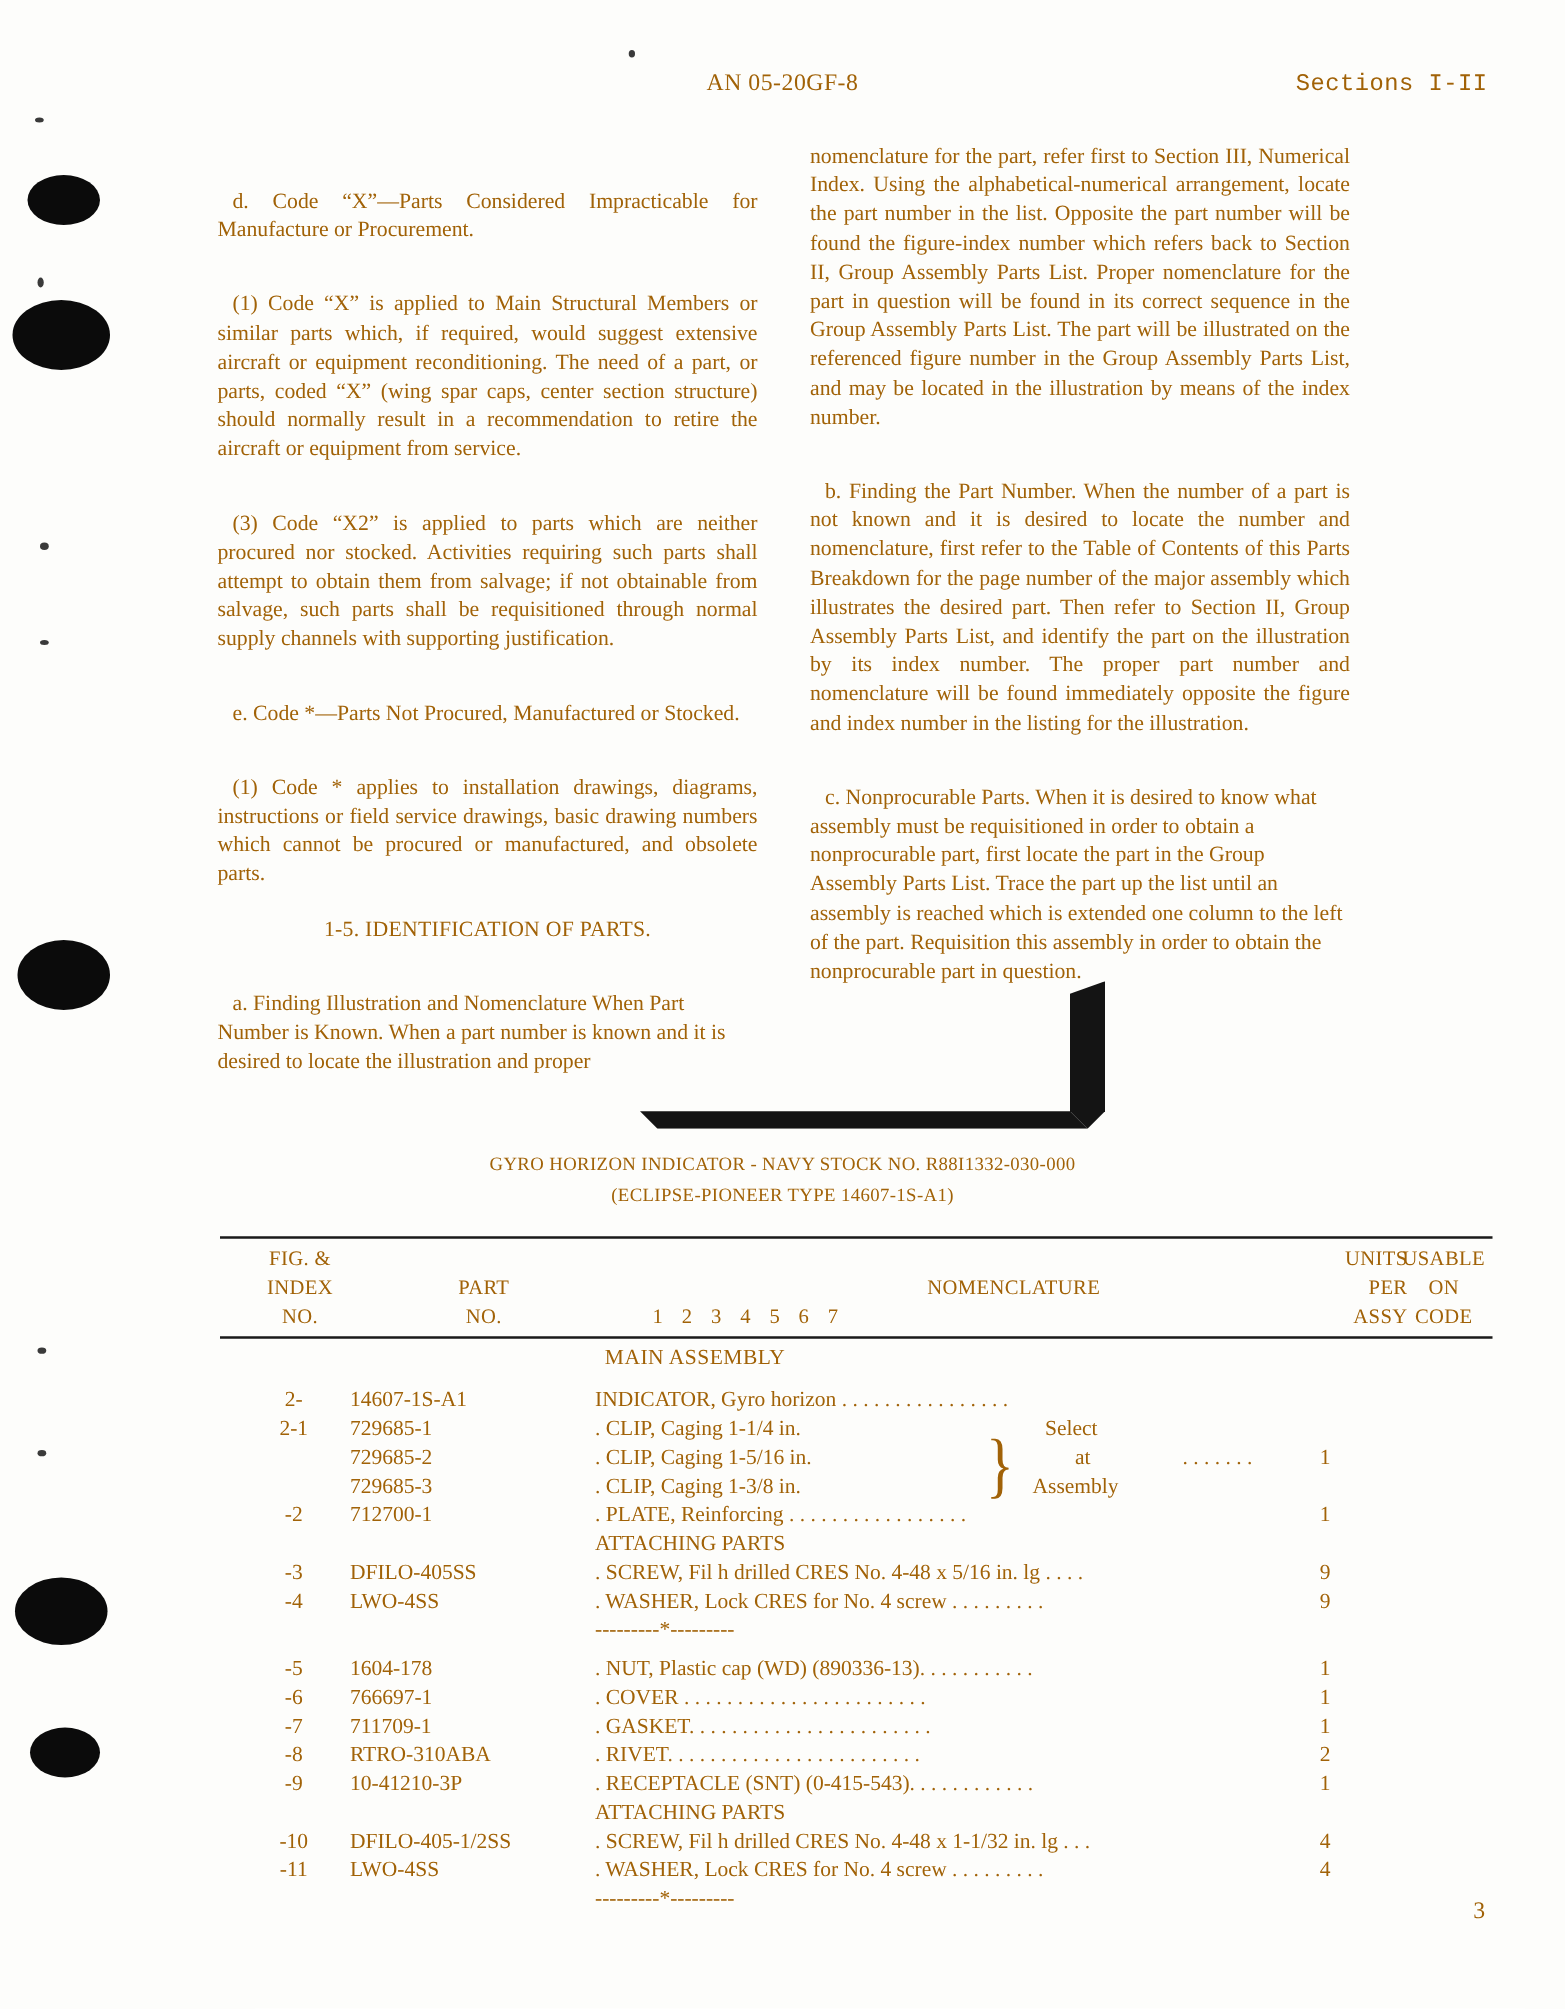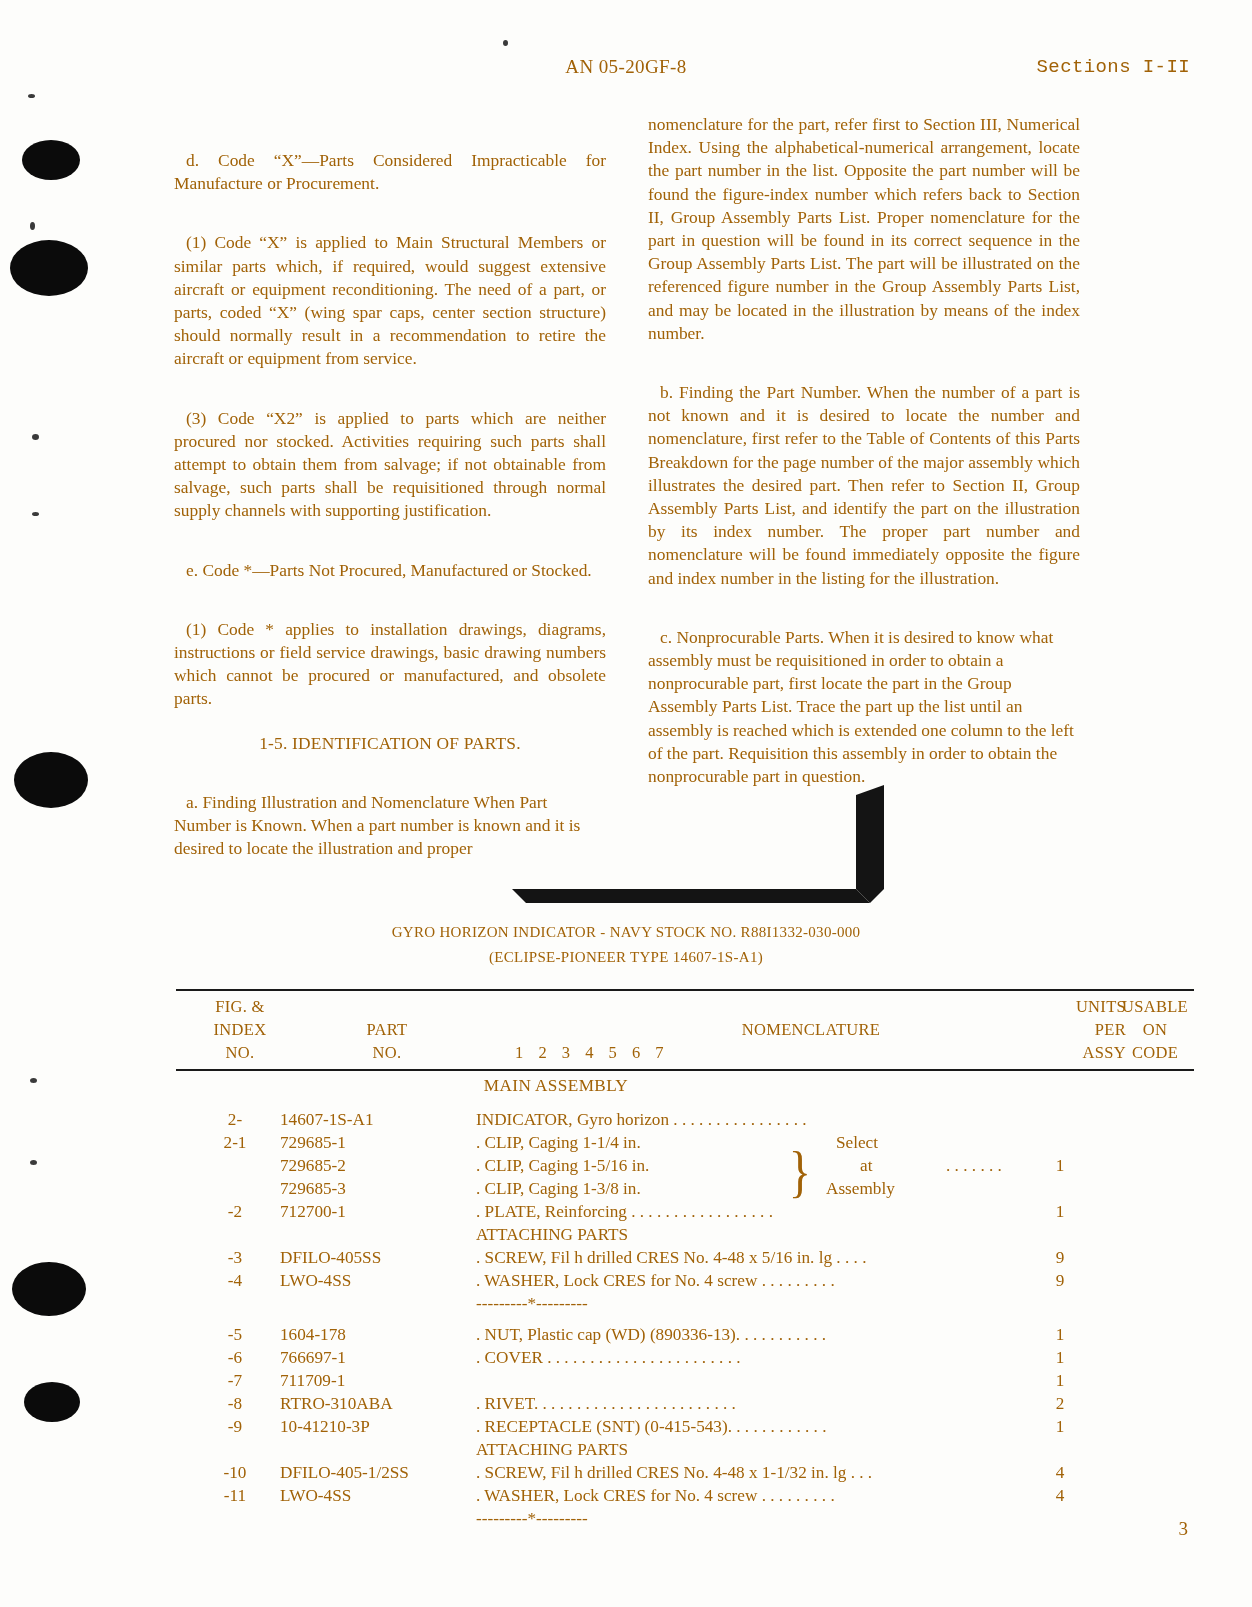--- a/index.html
+++ b/index.html
@@ -141,21 +141,21 @@
     letter-spacing: 0.3px;
   }
   .th {
     position: absolute;
     text-align: center;
     white-space: pre-line;
   }
   #th-fig   { left: 4px;   width: 120px; text-align: center; }
   #th-part  { left: 126px; width: 170px; text-align: center; line-height: 23px; padding-top: 23px; }
   #th-nom   { left: 470px; width: 330px; text-align: center; padding-top: 23px; }
-  #th-scale { left: 316px; width: 200px; text-align: center; padding-top: 46px; letter-spacing: 5.5px; }
+  #th-scale { left: 300px; width: 200px; text-align: right; padding-top: 46px; letter-spacing: 5.5px; }
   #th-units { left: 858px; width: 92px;  text-align: right; }
   #th-usable{ left: 936px; width: 86px;  text-align: center; }
 
   .tbody {
     position: absolute;
     top: 1076px;
     left: 176px;
     width: 1018px;
     font-size: 17.2px;
   }
@@ -370,20 +370,21 @@
     </div>
     <div class="row">
       <span class="c-fig">-6</span>
       <span class="c-part">766697-1</span>
       <span class="c-nom"><span>.  COVER</span> <span>. . . . . . . . . . . . . . . . . . . . . . .</span></span>
       <span class="c-units">1</span>
     </div>
     <div class="row">
       <span class="c-fig">-7</span>
       <span class="c-part">711709-1</span>
+      <span class="c-nom"><span>.  GASKET</span><span>. . . . . . . . . . . . . . . . . . . . . . .</span></span>
       <span class="c-units">1</span>
     </div>
     <div class="row">
       <span class="c-fig">-8</span>
       <span class="c-part">RTRO-310ABA</span>
       <span class="c-nom"><span>.  RIVET</span><span>. . . . . . . . . . . . . . . . . . . . . . . .</span></span>
       <span class="c-units">2</span>
     </div>
     <div class="row">
       <span class="c-fig">-9</span>

